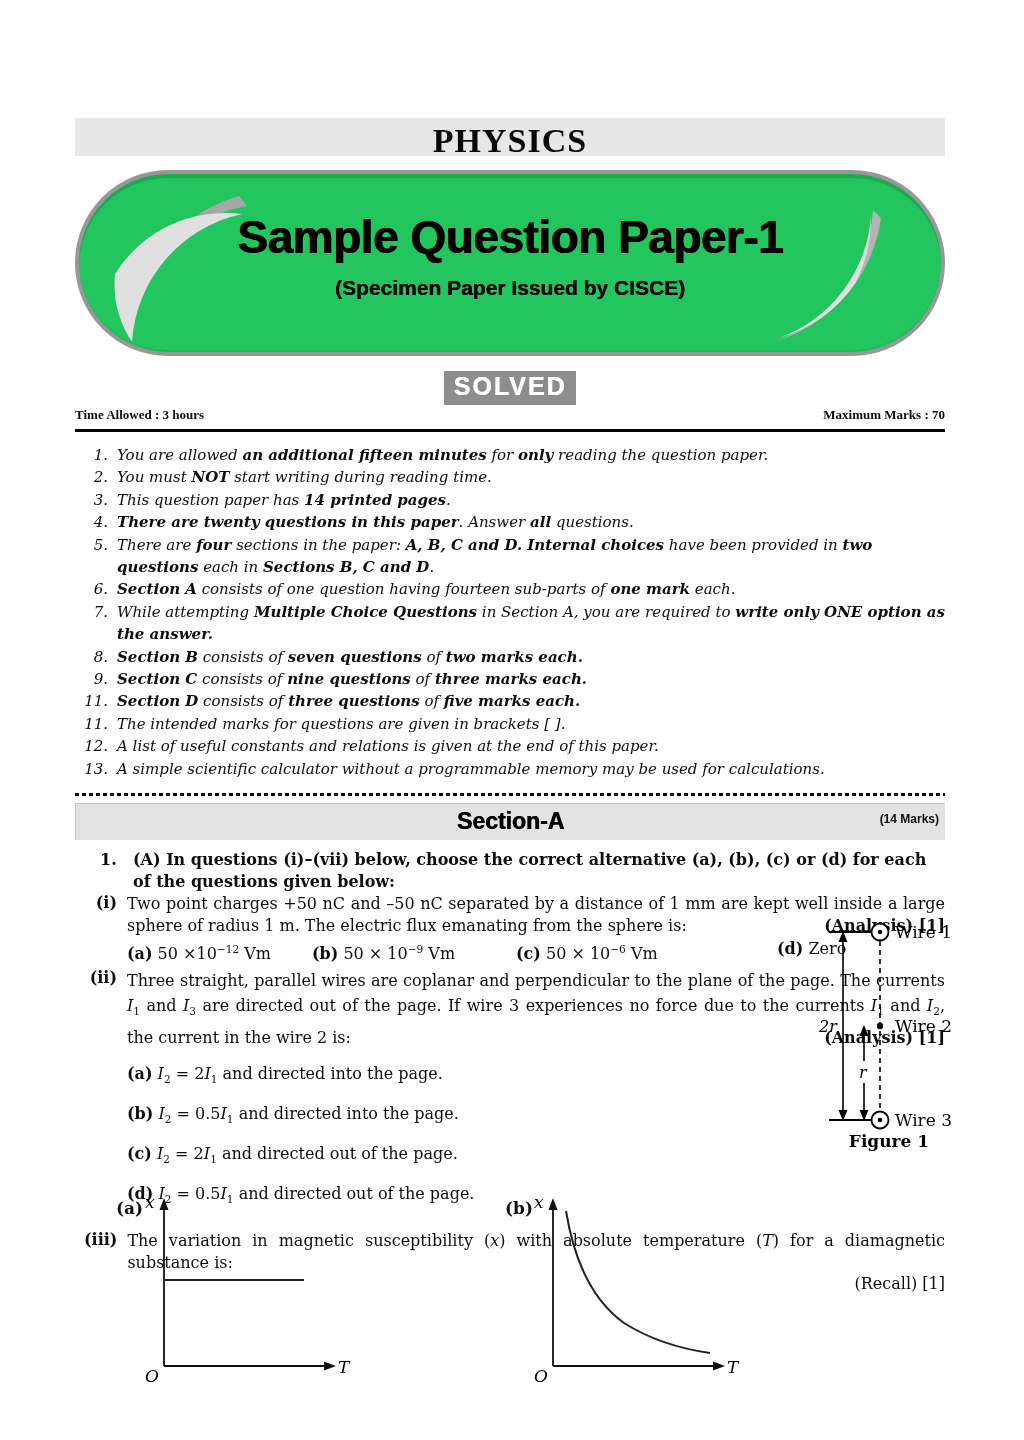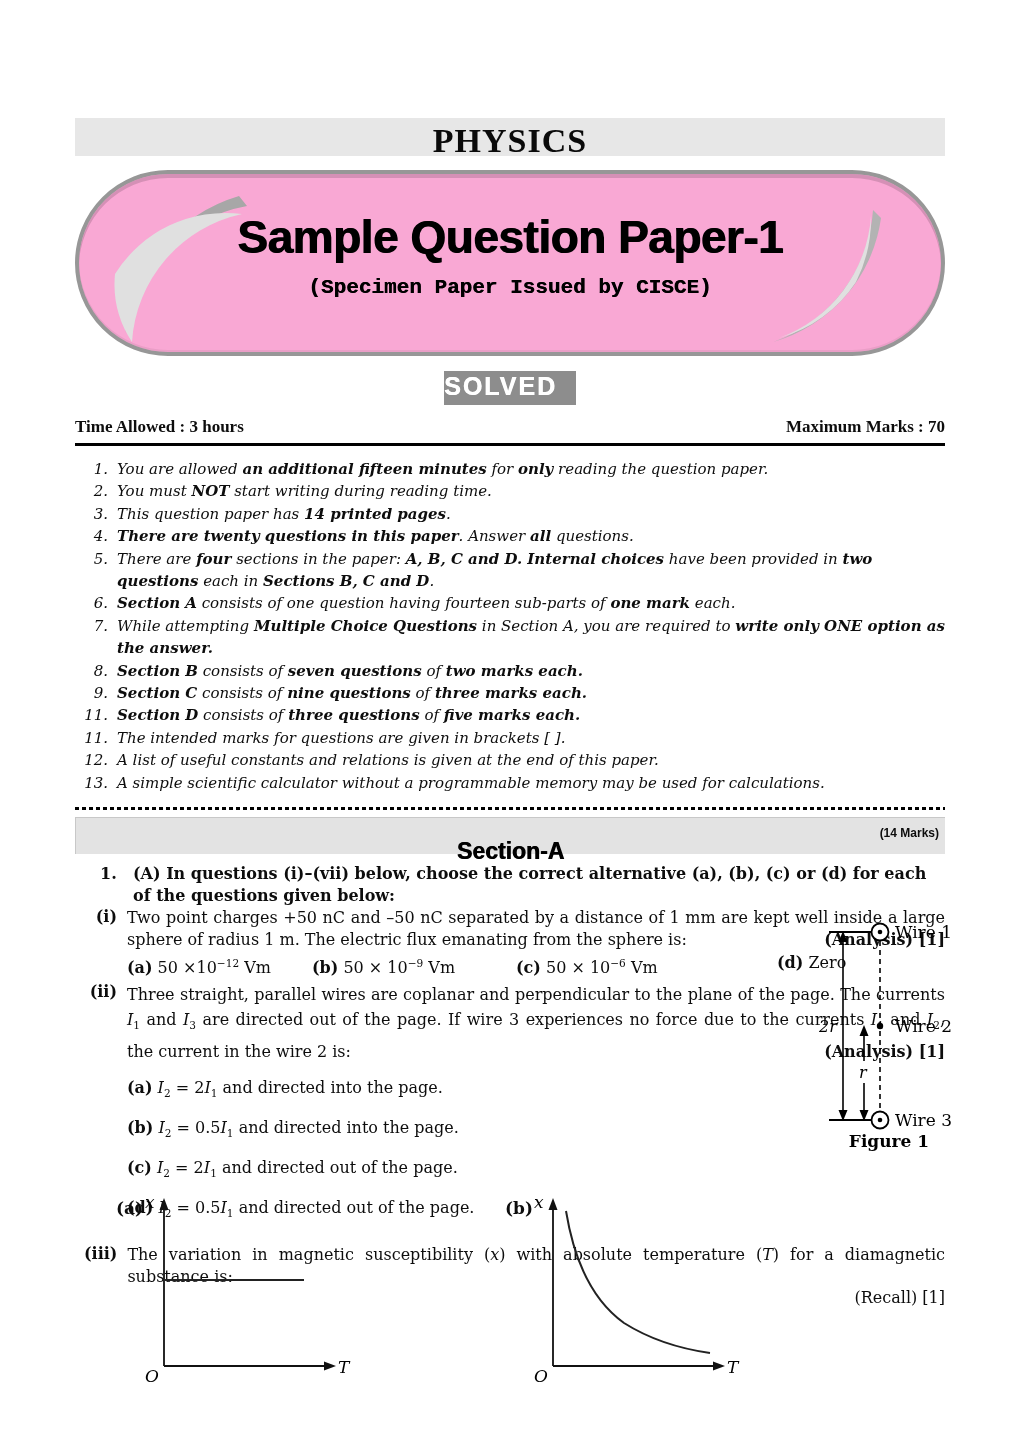--- a/index.html
+++ b/index.html
@@ -18,73 +18,73 @@
   .subject-bar {
     margin-top:118px; background:#e7e7e7;
     text-align:center; height:38px; line-height:45px;
     font-family:"Liberation Serif", serif;
     font-size:34px; font-weight:bold; letter-spacing:1px; color:#0a0a0a;
   }
 
   
   .banner {
     position:relative; margin-top:14px; height:186px;
-    background:#f9a8d4; border:4px solid #979797; border-radius:95px;
+    background:#22c55e; border:4px solid #979797; border-radius:95px;
     overflow:hidden;
     box-shadow: inset 0 4px 0 rgba(0,0,0,0.14), inset 0 -2px 0 rgba(0,0,0,0.06);
   }
   .banner-title {
     text-align:center; margin-top:36px;
     font-family:"Liberation Sans", sans-serif;
     font-weight:bold; font-size:46px; letter-spacing:-0.5px;
     text-shadow:1px 0 0 currentColor; color:#000;
   }
   .banner-sub {
     text-align:center; margin-top:12px;
-    font-family:Liberation Mono, monospace;
+    font-family:Liberation Sans, sans-serif;
     font-weight:bold; font-size:21px; color:#000;
     text-shadow:0.4px 0 0 currentColor;
   }
   .crescent { position:absolute; pointer-events:none; }
   .crescent.left  { left:18px; top:10px; }
   .crescent.right { right:20px; top:28px; }
 
   
   .solved {
-    width:132px; margin:15px auto 12px; background:#8d8d8d; color:#fff;
+    width:132px; margin:15px auto 2px; background:#8d8d8d; color:#fff;
     font-family:"Liberation Sans", sans-serif; font-weight:bold;
-    font-size:25px; text-align:left; letter-spacing:2px;
+    font-size:25px; text-align:center; letter-spacing:2px;
     padding:1px 0 4px; text-shadow:0.5px 0 0 #fff;
   }
 
   
   .time-row {
     display:flex; justify-content:space-between; 
-    font-family:"Liberation Serif", serif; font-weight:bold; font-size:17px;
+    font-family:"Liberation Serif", serif; font-weight:bold; font-size:13px;
   }
   .rule { height:3px; background:#000; margin-top:6px; }
 
   
   .instructions { margin-top:12px; font-style:italic; font-size:15px; }
   .instr { display:flex; line-height:22.4px; }
   .instr .num { flex:0 0 33px; text-align:right; }
   .instr .txt { margin-left:9px; flex:1; }
 
   .dashed {
     margin-top:13px; height:3px;
     background:repeating-linear-gradient(90deg,#000 0 4px,transparent 4px 7px);
   }
 
   
   .section-bar {
     position:relative; margin-top:7px; height:37px; background:#e3e3e3;
     border-top:1px solid #c8c8c8; border-left:1px solid #c8c8c8;
   }
   .section-title {
-    position:absolute; left:0; right:0; top:20px; text-align:center;
+    position:absolute; left:0; right:0; top:4px; text-align:center;
     font-family:"Liberation Sans", sans-serif; font-weight:bold; font-size:23px;
     text-shadow:0.7px 0 0 currentColor; color:#000;
   }
   .section-marks {
     position:absolute; right:6px; top:8px;
     font-family:Liberation Sans, sans-serif; font-weight:bold; font-size:12px;
   }
 
   
   .q-intro { display:flex; margin-top:9px; font-weight:bold; font-size:16px; line-height:22px; }

